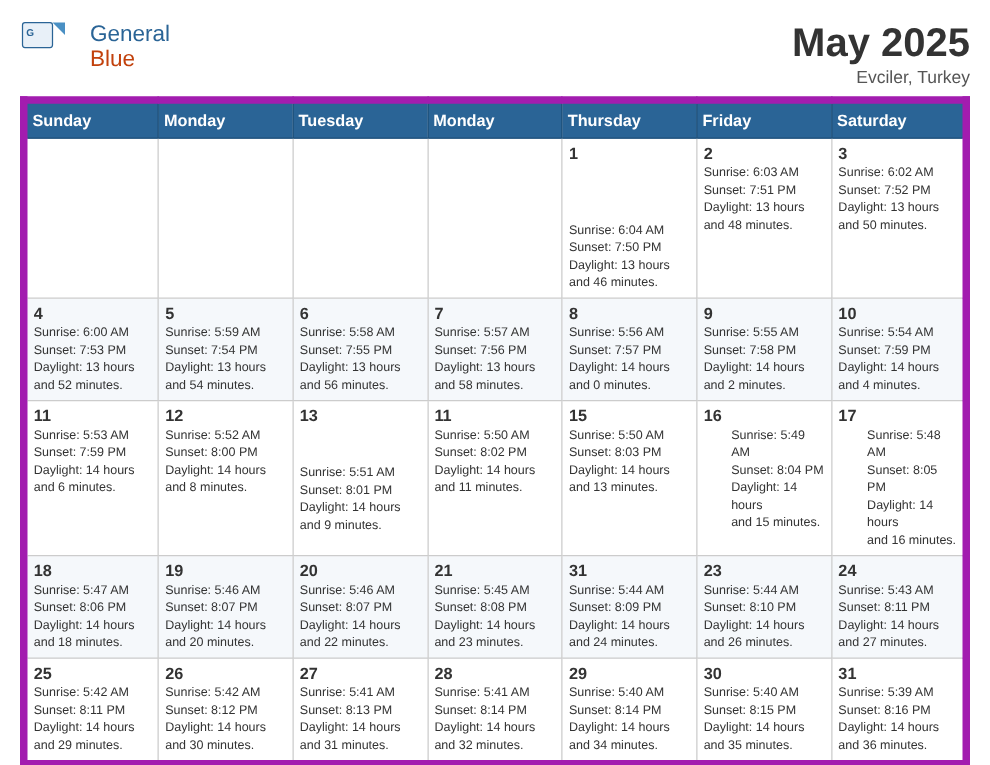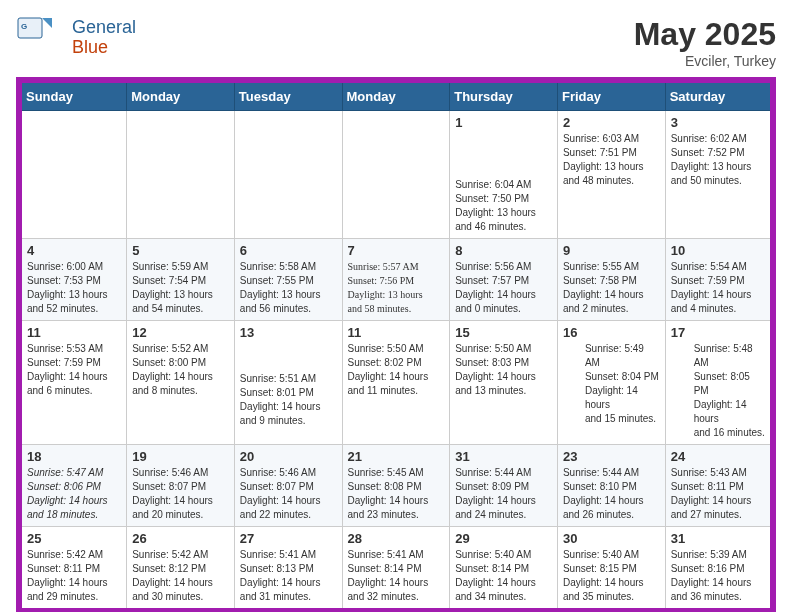--- a/index.html
+++ b/index.html
@@ -159,21 +159,21 @@
         </td>
         <td>
           <span class="day-number">6</span>
           <div class="day-info" style="white-space: pre-line;">Sunrise: 5:58 AM
 Sunset: 7:55 PM
 Daylight: 13 hours
 and 56 minutes.</div>
         </td>
         <td>
           <span class="day-number">7</span>
-          <div class="day-info" style="white-space: pre-line; font-family: Liberation Serif, serif;">Sunrise: 5:57 AM
+          <div class="day-info" style="white-space: pre-line;">Sunrise: 5:57 AM
 Sunset: 7:56 PM
 Daylight: 13 hours
 and 58 minutes.</div>
         </td>
         <td>
           <span class="day-number">8</span>
           <div class="day-info" style="white-space: pre-line;">Sunrise: 5:56 AM
 Sunset: 7:57 PM
 Daylight: 14 hours
 and 0 minutes.</div>
@@ -240,21 +240,21 @@
           <span class="day-number">17</span>
           <div class="day-info" style="white-space: pre-line; margin-left: 23px;">Sunrise: 5:48 AM
 Sunset: 8:05 PM
 Daylight: 14 hours
 and 16 minutes.</div>
         </td>
       </tr>
       <tr>
         <td>
           <span class="day-number">18</span>
-          <div class="day-info" style="white-space: pre-line; font-style: italic;">Sunrise: 5:47 AM
+          <div class="day-info" style="white-space: pre-line;">Sunrise: 5:47 AM
 Sunset: 8:06 PM
 Daylight: 14 hours
 and 18 minutes.</div>
         </td>
         <td>
           <span class="day-number">19</span>
           <div class="day-info" style="white-space: pre-line;">Sunrise: 5:46 AM
 Sunset: 8:07 PM
 Daylight: 14 hours
 and 20 minutes.</div>

